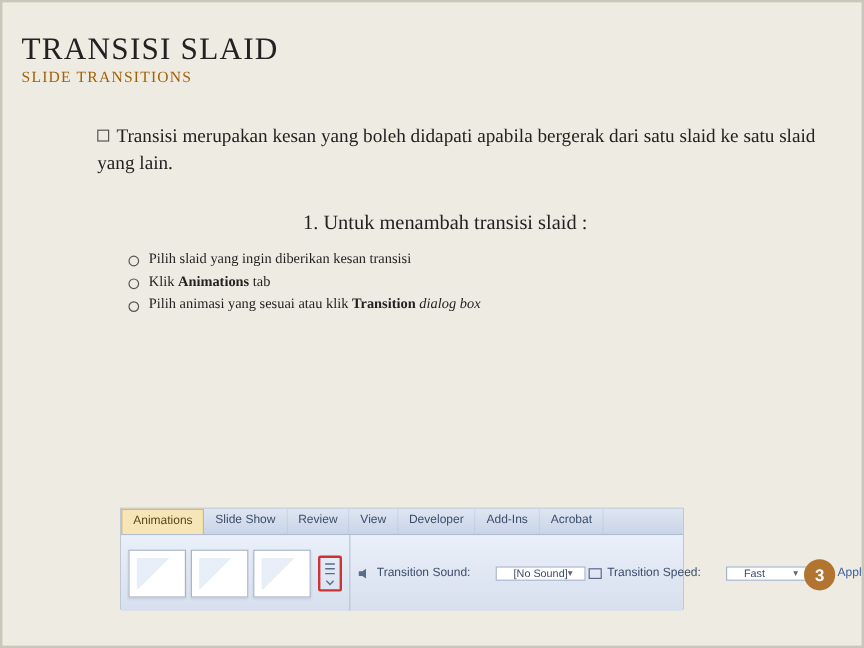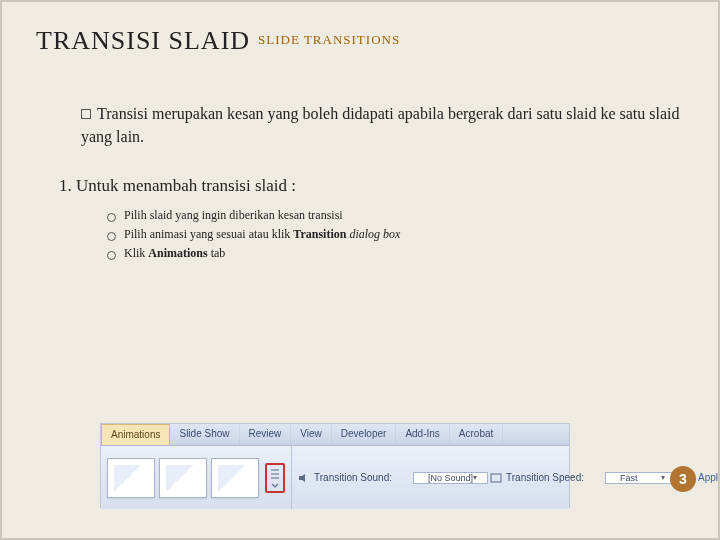--- a/index.html
+++ b/index.html
@@ -8,24 +8,25 @@
     height: 540px;
     background: #eeece2;
     font-family: Georgia, 'Times New Roman', serif;
     position: relative;
     border: 2px solid #c9c7ba;
     overflow: hidden;
   }
   .title-row {
     position: absolute;
     top: 24px;
-    left: 34px;
-    display: flex;
-    align-items: flex-end;
+    left: 16px;
+    display: flex;
+    align-items: flex-start;
     gap: 8px;
+    flex-direction: column;
   }
   .title-main {
     font-size: 26px;
     font-variant: small-caps;
     letter-spacing: 1px;
     color: #222;
   }
   .title-sup {
     font-size: 13px;
     font-variant: small-caps;
@@ -71,20 +72,21 @@
     height: 10px;
     border: 1.5px solid #555;
     margin-right: 6px;
     position: relative;
     top: 0px;
   }
   .steps-heading {
     margin-left: 22px;
     margin-bottom: 10px;
     font-size: 17px;
+    text-align: center;
   }
   .steps-list {
     margin-left: 70px;
     font-size: 12px;
     line-height: 1.55;
   }
   .step-item {
     display: flex;
     align-items: baseline;
   }
@@ -224,25 +226,25 @@
   </div>
 
   <div class="steps-heading">1. Untuk menambah transisi slaid :</div>
   <div class="steps-list">
     <div class="step-item">
       <span class="bullet-dot-ring"></span>
       <span><span>Pilih slaid yang ingin diberikan kesan transisi</span></span>
     </div>
     <div class="step-item">
       <span class="bullet-dot-ring"></span>
-      <span><span>Pilih animasi yang sesuai atau klik </span><span class="bold">Transition</span><span class="italic"> dialog box</span></span>
+      <span><span>Klik </span><span class="bold">Animations</span><span> tab</span></span>
     </div>
     <div class="step-item">
       <span class="bullet-dot-ring"></span>
-      <span><span>Klik </span><span class="bold">Animations</span><span> tab</span></span>
+      <span><span>Pilih animasi yang sesuai atau klik </span><span class="bold">Transition</span><span class="italic"> dialog box</span></span>
     </div>
   </div>
 </div>
 
 <div class="ribbon">
   <div class="ribbon-tabs">
     <div class="ribbon-tab active">Animations</div>
     <div class="ribbon-tab">Slide Show</div>
     <div class="ribbon-tab">Review</div>
     <div class="ribbon-tab">View</div>

